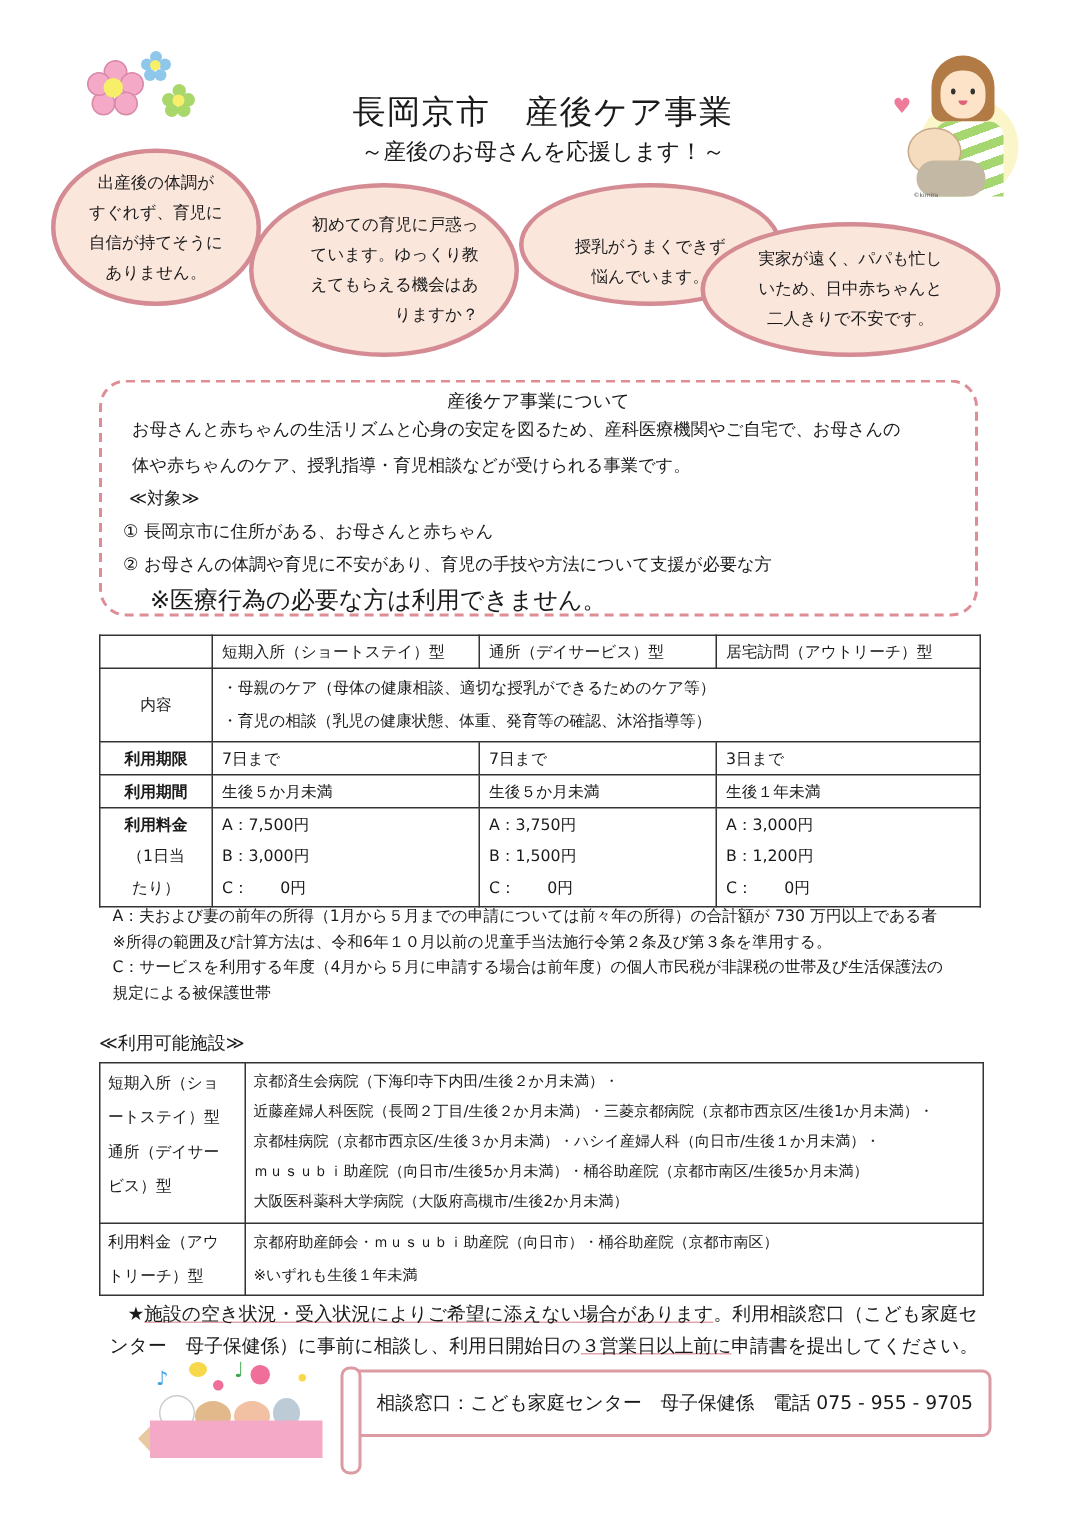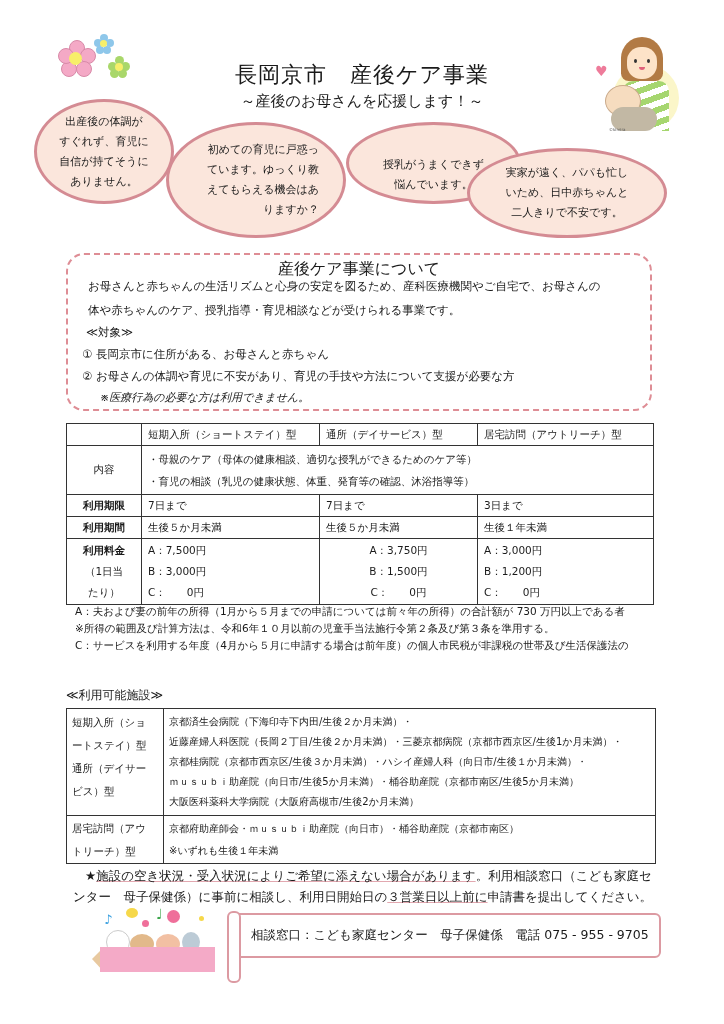--- a/index.html
+++ b/index.html
@@ -21,21 +21,21 @@
             display: flex; align-items: center; justify-content: center; text-align: center;
             font-size: 11px; line-height: 20px; box-sizing: border-box; }
   .bubble .txt { white-space: pre-line; }
 
   
   .mom-wrap { left: 595px; top: 35px; width: 85px; height: 100px; }
 
   
   .about { left: 66px; top: 253px; width: 586px; height: 158px; border: 2px dashed #de8d95;
            border-radius: 18px; box-sizing: border-box; font-size: 11.5px; }
-  .about .heading { text-align: center; font-size: 16px; margin-top: 4px; }
+  .about .heading { text-align: center; font-size: 12px; margin-top: 4px; }
   .about .line { position: absolute; left: 20px; }
 
   
   table { border-collapse: collapse; }
   .svc { left: 66px; top: 423px; width: 588px; font-size: 10.5px; }
   .svc td { border: 1px solid #333; padding: 0 6px; height: 21px; }
   .svc td.hd { }
   .svc td.rh { text-align: center; font-weight: bold; width: 62px; padding: 0; }
 
   .notes { left: 75px; top: 603px; font-size: 10.5px; line-height: 17px; }
@@ -136,21 +136,21 @@
 二人きりで不安です。</span>
 </div>
 
 <div class="abs about">
   <div class="heading">産後ケア事業について</div>
   <div class="line" style="top:48px;">体や赤ちゃんのケア、授乳指導・育児相談などが受けられる事業です。</div>
   <div class="line" style="top:24px;">お母さんと赤ちゃんの生活リズムと心身の安定を図るため、産科医療機関やご自宅で、お母さんの</div>
   <div class="line" style="top:70px;left:18px;">≪対象≫</div>
   <div class="line" style="top:92px;left:14px;">① 長岡京市に住所がある、お母さんと赤ちゃん</div>
   <div class="line" style="top:114px;left:14px;">② お母さんの体調や育児に不安があり、育児の手技や方法について支援が必要な方</div>
-  <div class="line" style="top:135px;left:32px;font-size:11px;font-style:italic;">※医療行為の必要な方は利用できません。</div>
+  <div class="line" style="top:135px;left:32px;font-size:16px;">※医療行為の必要な方は利用できません。</div>
 </div>
 
 <table class="abs svc">
   <tbody>
       <tr>
     <td class="hd" style="width:62px;"></td>
     <td class="hd" style="width:165px;">短期入所（ショートステイ）型</td>
     <td class="hd" style="width:145px;">通所（デイサービス）型</td>
     <td class="hd">居宅訪問（アウトリーチ）型</td>
   </tr>
@@ -177,38 +177,39 @@
     <td class="rh" style="line-height:21px;padding:1px 0;">
       <div>利用料金</div>
       <div style="font-weight:normal;">（1日当</div>
       <div style="font-weight:normal;">たり）</div>
     </td>
     <td style="line-height:21px;padding:1px 6px;">
       <div>A：7,500円</div>
       <div>B：3,000円</div>
       <div>C：　　0円</div>
     </td>
-    <td style="line-height:21px;padding:1px 6px;text-align:center;">
+    <td style="line-height:21px;padding:1px 6px;">
       <div>A：3,750円</div>
       <div>B：1,500円</div>
       <div>C：　　0円</div>
     </td>
     <td style="line-height:21px;padding:1px 6px;">
       <div>A：3,000円</div>
       <div>B：1,200円</div>
       <div>C：　　0円</div>
     </td>
   </tr>
 </tbody>
   </table>
 
 <div class="abs notes">
   <div>A：夫および妻の前年の所得（1月から５月までの申請については前々年の所得）の合計額が 730 万円以上である者</div>
   <div>※所得の範囲及び計算方法は、令和6年１０月以前の児童手当法施行令第２条及び第３条を準用する。</div>
   <div>C：サービスを利用する年度（4月から５月に申請する場合は前年度）の個人市民税が非課税の世帯及び生活保護法の</div>
+  <div>規定による被保護世帯</div>
 </div>
 
 <div class="abs fac-heading">≪利用可能施設≫</div>
 
 <table class="abs fac">
   <tbody>
       <tr>
     <td class="lbl" style="padding-top:2px;">
       <div>短期入所（ショ</div>
       <div>ートステイ）型</div>
@@ -218,21 +219,21 @@
     <td class="items" style="padding-top:3px;padding-bottom:3px;">
       <div>京都済生会病院（下海印寺下内田/生後２か月未満）・</div>
       <div>近藤産婦人科医院（長岡２丁目/生後２か月未満）・三菱京都病院（京都市西京区/生後1か月未満）・</div>
       <div>京都桂病院（京都市西京区/生後３か月未満）・ハシイ産婦人科（向日市/生後１か月未満）・</div>
       <div>ｍｕｓｕｂｉ助産院（向日市/生後5か月未満）・桶谷助産院（京都市南区/生後5か月未満）</div>
       <div>大阪医科薬科大学病院（大阪府高槻市/生後2か月未満）</div>
     </td>
   </tr>
   <tr>
     <td class="lbl" style="padding-top:1px;">
-      <div>居宅訪問（アウ</div>
+      <div>利用料金（アウ</div>
       <div>トリーチ）型</div>
     </td>
     <td class="items" style="line-height:22px;padding-top:2px;">
       <div>京都府助産師会・ｍｕｓｕｂｉ助産院（向日市）・桶谷助産院（京都市南区）</div>
       <div>※いずれも生後１年未満</div>
     </td>
   </tr>
 </tbody>
   </table>
 

